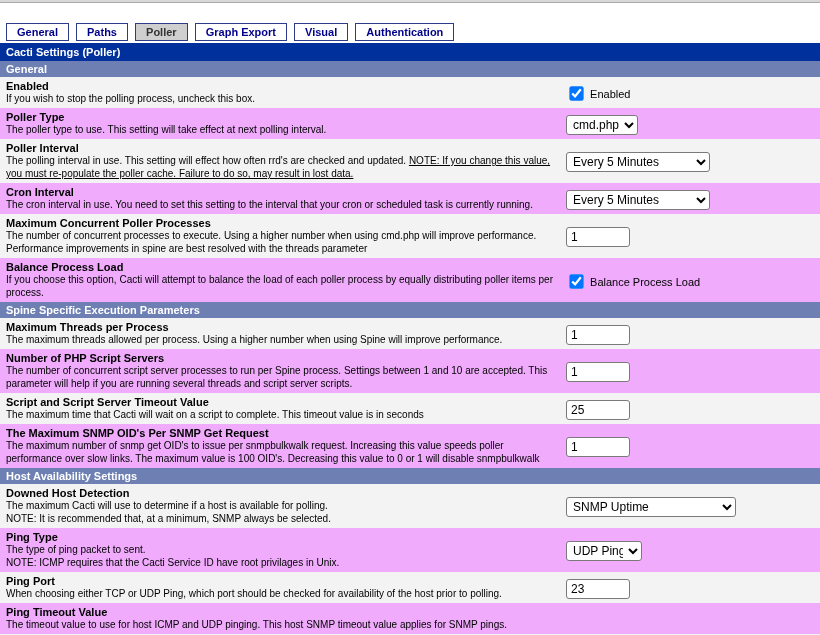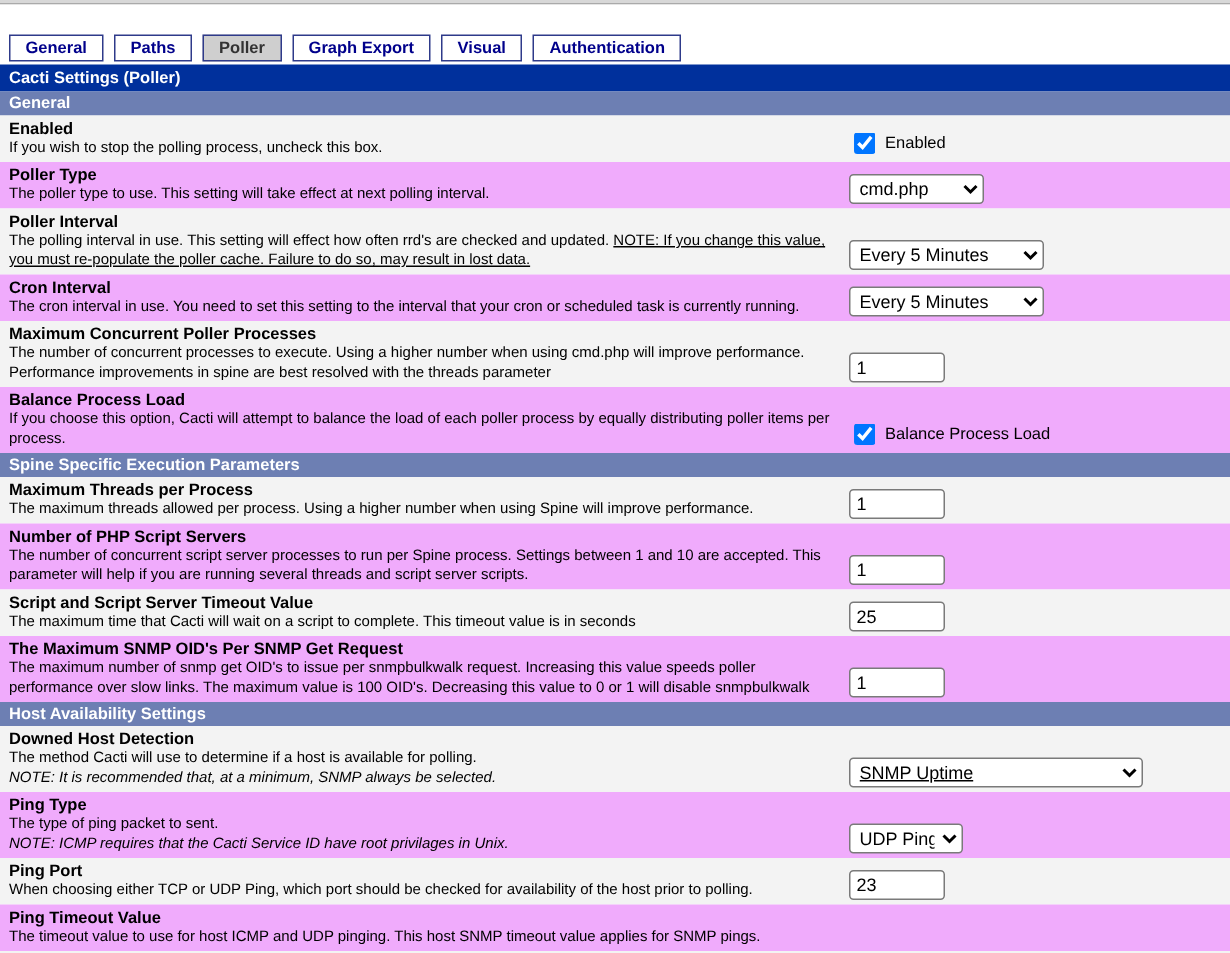--- a/index.html
+++ b/index.html
@@ -47,41 +47,40 @@
   }
   .section-header {
     background: #6d7fb3;
     color: #ffffff;
     font-weight: bold;
     font-size: 11px;
     padding: 2px 6px;
   }
   .row {
     display: flex;
-    align-items: flex-end;
+    align-items: center;
     padding: 3px 6px;
     border-bottom: 0;
   }
   .row.odd { background: #f3f3f3; }
   .row.even { background: #f0abfc; }
   .label-col {
     flex: 0 0 560px;
     padding-right: 10px;
   }
   .field-title {
     font-weight: bold;
     font-size: 11px;
   }
   .field-desc {
     font-size: 10px;
     color: #000;
     line-height: 1.3;
   }
   .field-desc .note {
-    font-style: italic;
   }
   .field-desc .underline {
     text-decoration: underline;
   }
   .control-col {
     flex: 1;
     padding-top: 2px;
   }
   input[type="text"] {
     font-family: Verdana, Arial, sans-serif;
@@ -93,23 +92,23 @@
     background: #fff;
   }
   select {
     font-family: Verdana, Arial, sans-serif;
     font-size: 12px;
     padding: 1px 2px;
     border: 1px solid #7a7a7a;
     border-radius: 3px;
     background: #fff;
   }
-  .select-wide { width: 196px; text-decoration: underline; }
-  .select-med { width: 130px; }
-  .select-sm { width: 90px; }
+  .select-wide { width: 170px; }
+  .select-med { width: 144px; }
+  .select-sm { width: 72px; }
   .select-narrow { width: 76px; }
   input[type="checkbox"] {
     transform: scale(1.1);
     margin-right: 4px;
     vertical-align: middle;
   }
   .cb-label {
     font-size: 11px;
     vertical-align: middle;
   }
@@ -244,21 +243,21 @@
       <input type="text" value="1" style="">
     </div>
   </div>
 
   <div class="section-header">Host Availability Settings</div>
 
   <div class="row odd">
     <div class="label-col">
       <div class="field-title">Downed Host Detection</div>
       <div class="field-desc">
-        <span>The method Cacti will use to determine if a host is available for polling.</span><br>
+        <span>The maximum Cacti will use to determine if a host is available for polling.</span><br>
         <span class="note">NOTE: It is recommended that, at a minimum, SNMP always be selected.</span>
       </div>
     </div>
     <div class="control-col">
       <select class="select-wide">
         <option>SNMP Uptime</option>
       </select>
     </div>
   </div>
 

